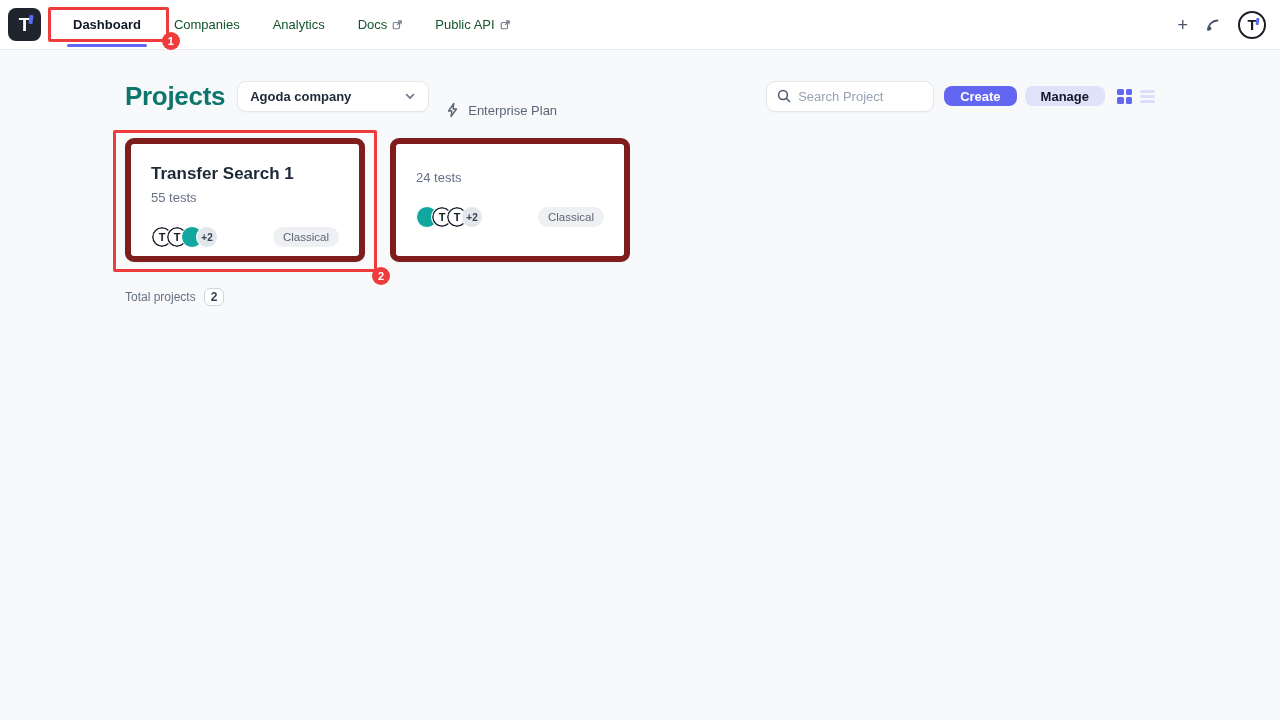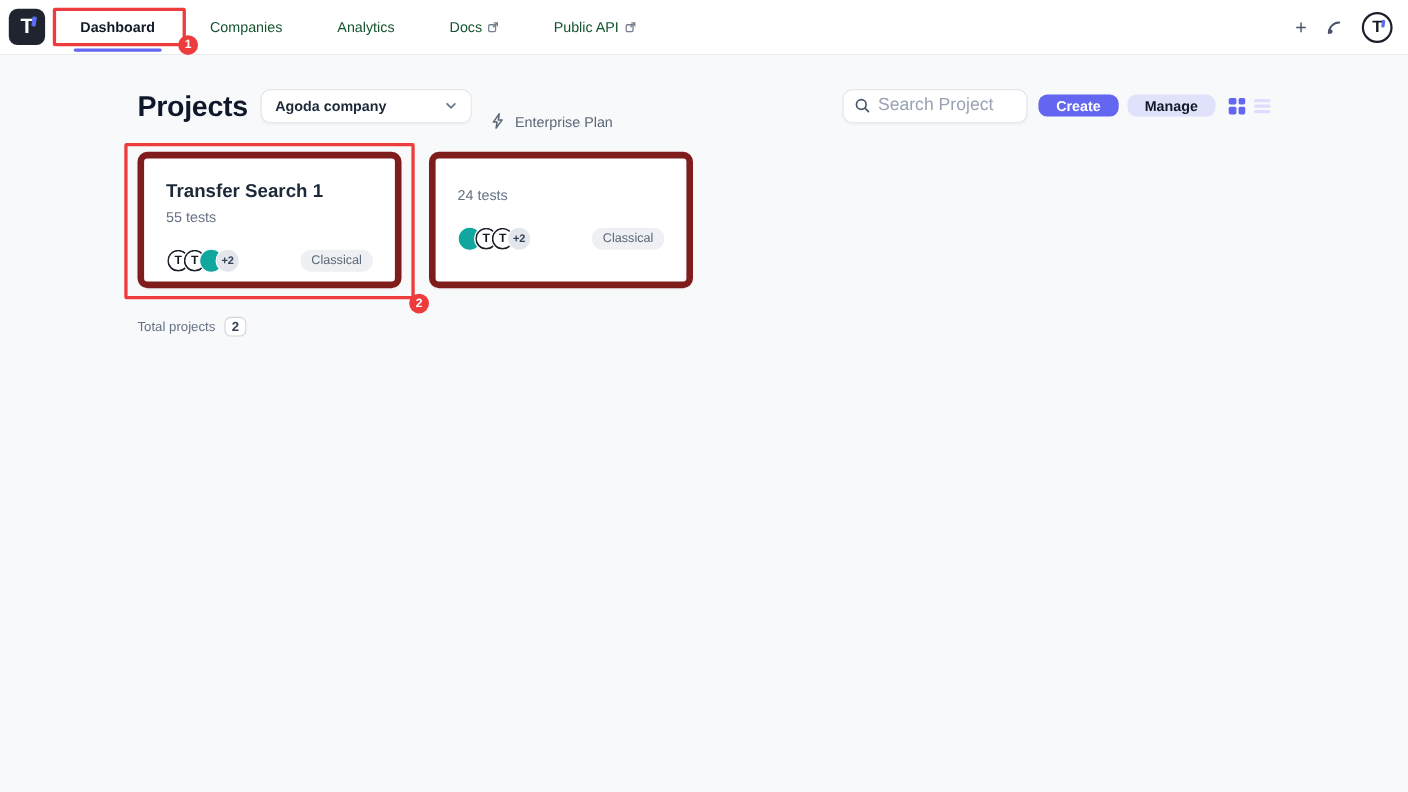--- a/index.html
+++ b/index.html
@@ -35,21 +35,21 @@
     background: #5a6cf3;
     border-radius: 1px;
     top: 7px; right: 8px;
     transform: rotate(8deg);
   }
   .nav {
     display: flex;
     align-items: center;
     height: 100%;
     margin-left: 16px;
-    gap: 18px;
+    gap: 1px;
   }
   .nav-item {
     position: relative;
     height: 100%;
     display: flex; align-items: center; gap: 5px;
     padding: 0 16px;
     font-size: 13px;
     color: #14532d;
     cursor: pointer;
     white-space: nowrap;
@@ -106,21 +106,21 @@
 
   
   .page-header {
     display: flex;
     align-items: center;
     padding: 24px 125px 0 125px;
   }
   .page-title {
     font-size: 26px;
     font-weight: 800;
-    color: #0f172a;
+    color: #0f766e;
     letter-spacing: -0.3px;
   }
   .company-select {
     margin-left: 12px;
     width: 192px; height: 31px;
     background: #ffffff;
     border: 1px solid #e4e7ec;
     border-radius: 9px;
     display: flex; align-items: center;
     padding: 12px 12px;
@@ -141,21 +141,21 @@
     width: 168px; height: 31px;
     background: #ffffff;
     border: 1px solid #e4e7ec;
     border-radius: 9px;
     display: flex; align-items: center; gap: 7px;
     padding: 0 10px;
     box-shadow: 0 1px 2px rgba(16,24,40,.04);
   }
   .search-box input {
     border: none; outline: none;
-    font-size: 16px; color: #1d2939;
+    font-size: 13px; color: #1d2939;
     width: 100%;
     font-family: inherit;
     background: transparent;
   }
   .search-box input::placeholder { color: #98a2b3; }
   .search-icon { width: 14px; height: 14px; flex: 0 0 auto; }
 
   .btn {
     height: 20px;
     border: none;

